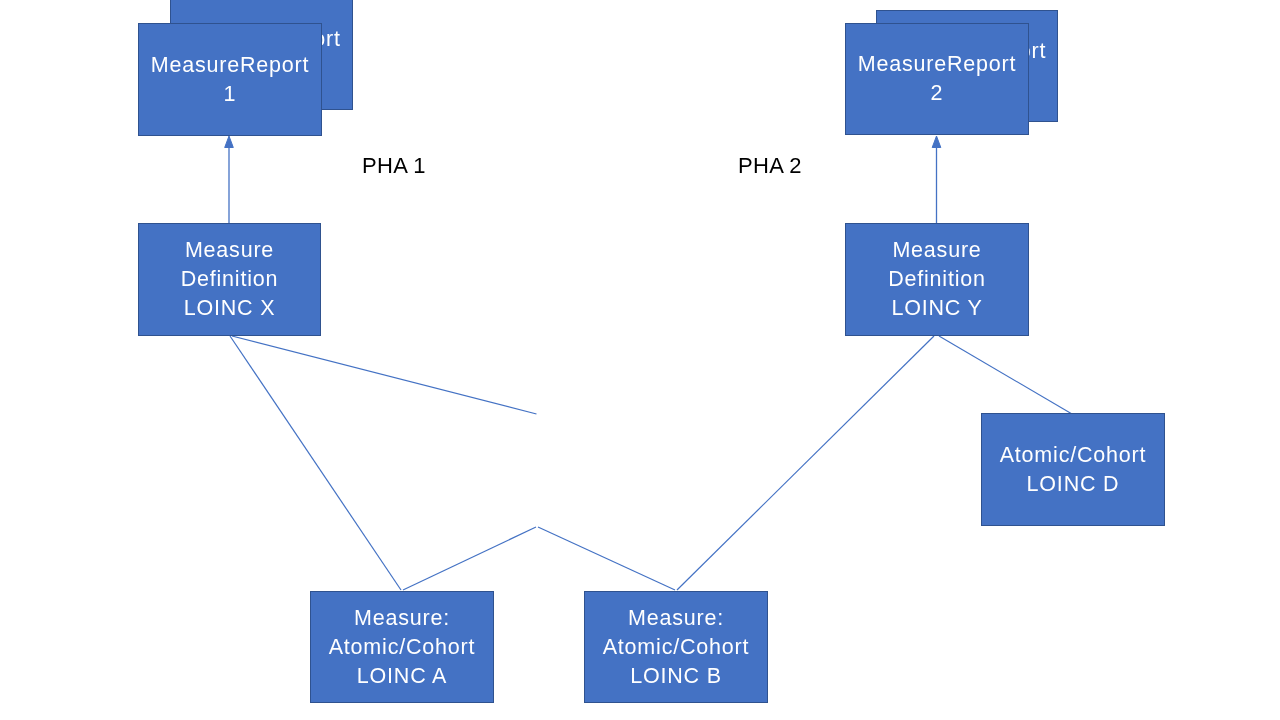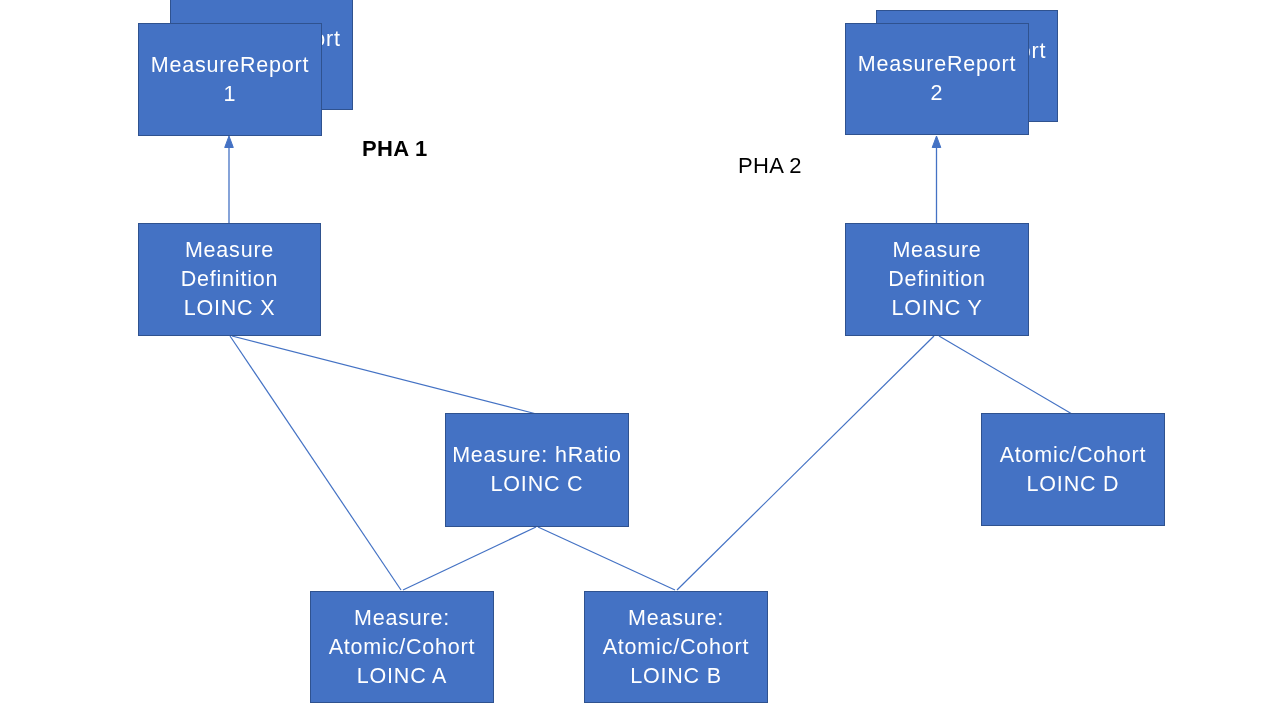--- a/index.html
+++ b/index.html
@@ -54,21 +54,21 @@
   .n-report1-back { left: 170px; top: -3px;  width: 183px; height: 113px; }
   .n-report1      { left: 138px; top: 23px;  width: 184px; height: 113px; }
   .n-report2-back { left: 876px; top: 10px;  width: 182px; height: 112px; }
   .n-report2      { left: 845px; top: 23px;  width: 184px; height: 112px; }
   .n-def-x        { left: 138px; top: 223px; width: 183px; height: 113px; }
   .n-def-y        { left: 845px; top: 223px; width: 184px; height: 113px; }
   .n-hratio-c     { left: 445px; top: 413px; width: 184px; height: 114px; }
   .n-atomic-d     { left: 981px; top: 413px; width: 184px; height: 113px; }
   .n-atomic-a     { left: 310px; top: 591px; width: 184px; height: 112px; }
   .n-atomic-b     { left: 584px; top: 591px; width: 184px; height: 112px; }
-  .l-pha1 { left: 362px; top: 136px; font-weight: bold; }
+  .l-pha1 { left: 362px; top: 153px; }
   .l-pha2 { left: 738px; top: 153px; text-align: right; }
 </style>
 </head>
 <body>
 
 <div class="stage">
 
   <svg class="connectors" viewBox="0 0 1280 720" xmlns="http://www.w3.org/2000/svg">
     <g stroke="#4472C4" fill="#4472C4">
       <line x1="229" y1="223" x2="229" y2="146" stroke-width="1.3"></line>
@@ -109,24 +109,20 @@
     <span class="line">Definition</span>
     <span class="line">LOINC X</span>
   </div>
 
   <div class="node n-def-y">
     <span class="line">Measure</span>
     <span class="line">Definition</span>
     <span class="line">LOINC Y</span>
   </div>
 
-  <div class="node n-hratio-c">
-    <span class="line">Measure: hRatio</span>
-    <span class="line">LOINC C</span>
-  </div>
 
   <div class="node n-atomic-d">
     <span class="line">Atomic/Cohort</span>
     <span class="line">LOINC D</span>
   </div>
 
   <div class="node n-atomic-a">
     <span class="line">Measure:</span>
     <span class="line">Atomic/Cohort</span>
     <span class="line">LOINC A</span>

